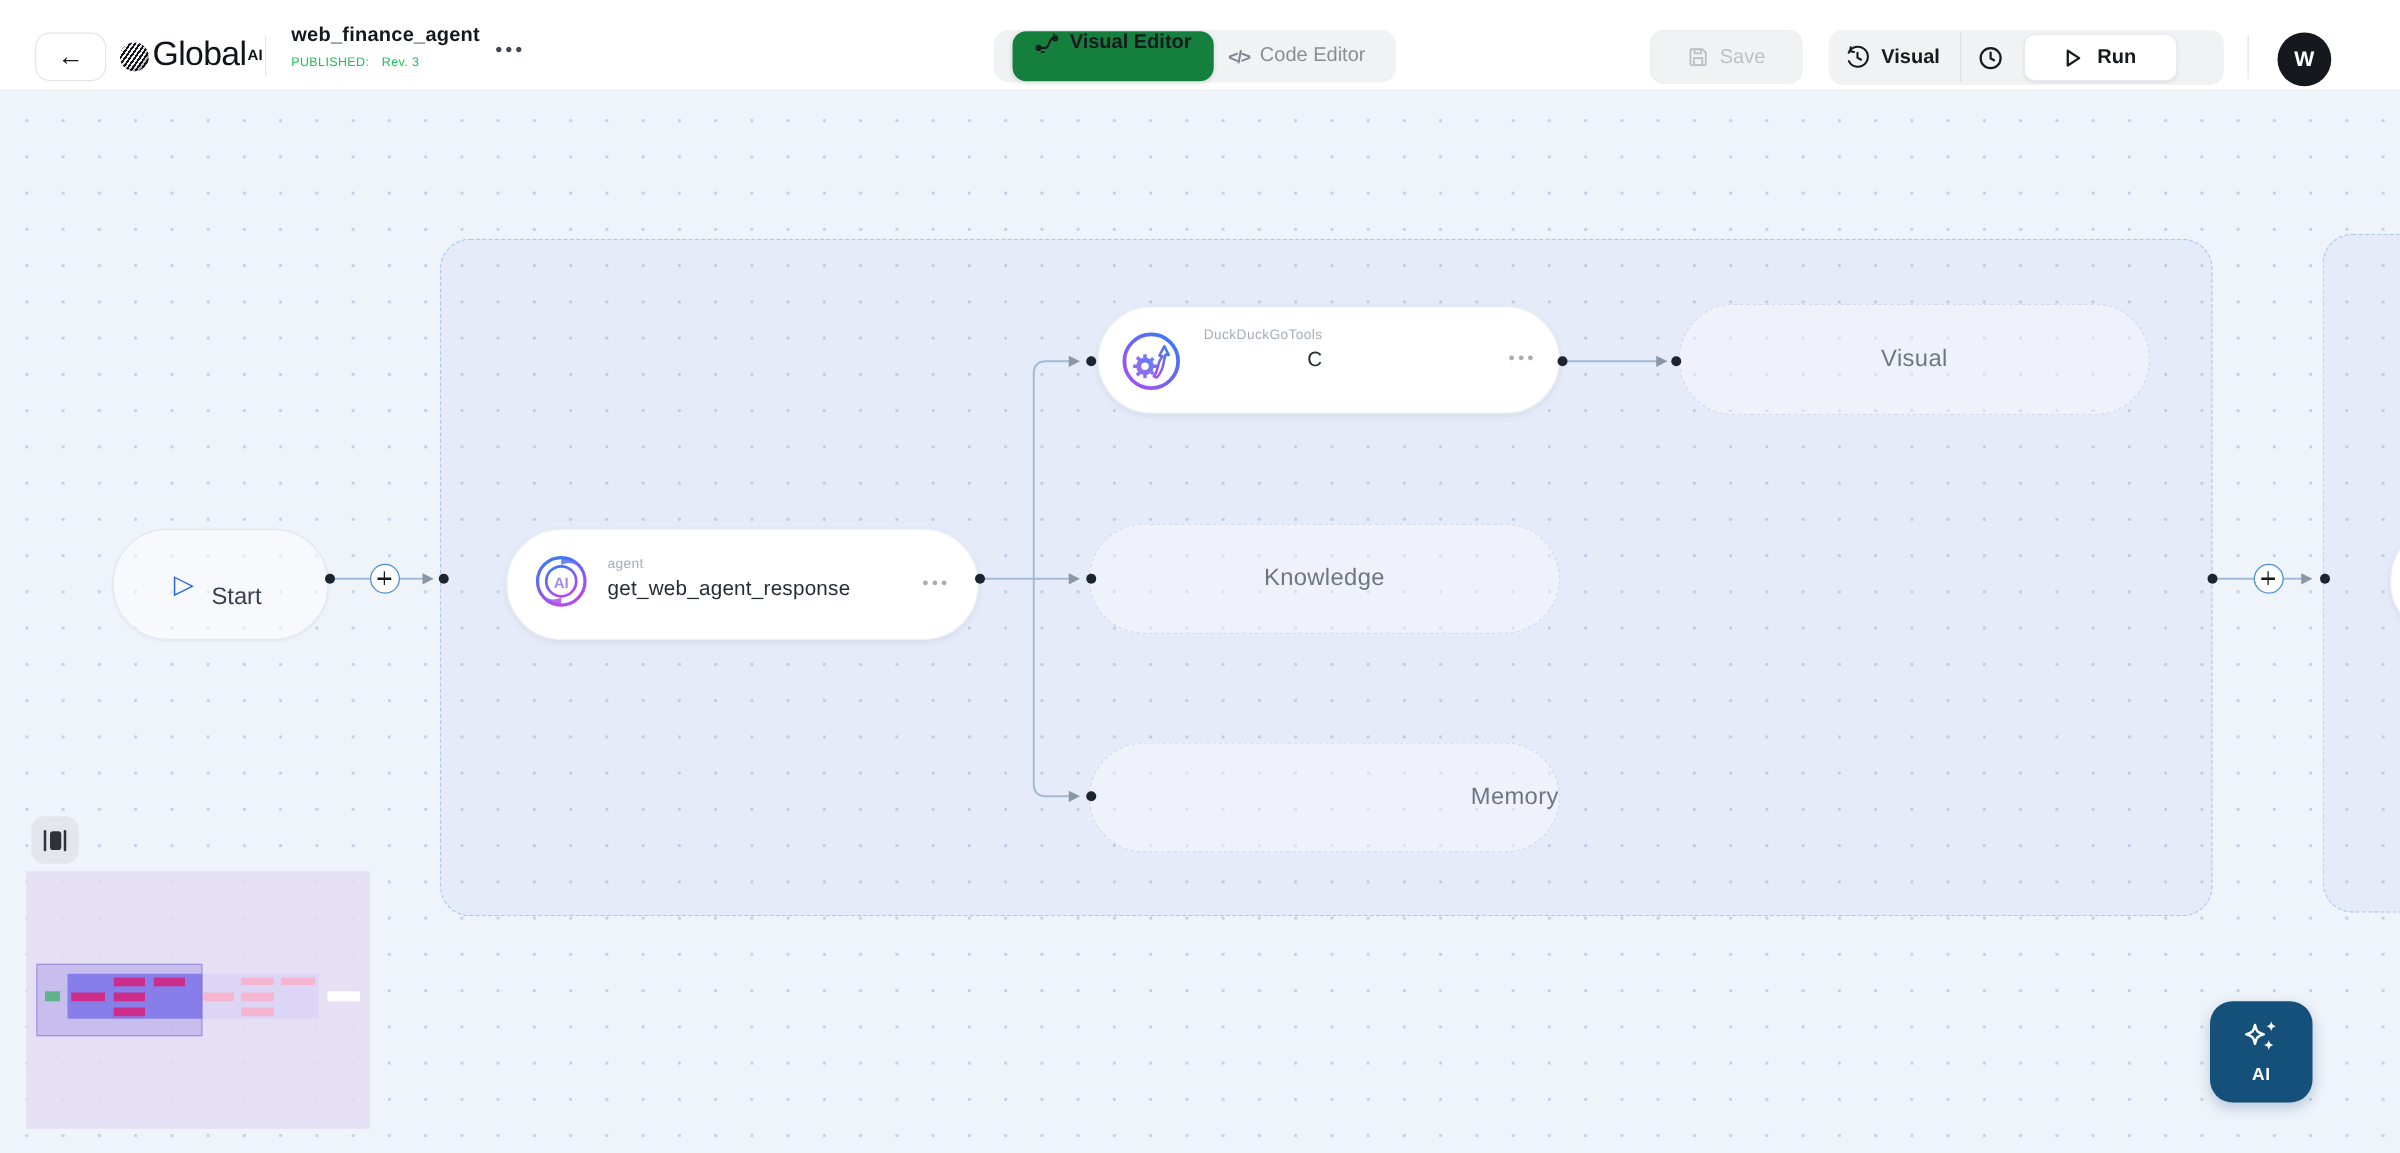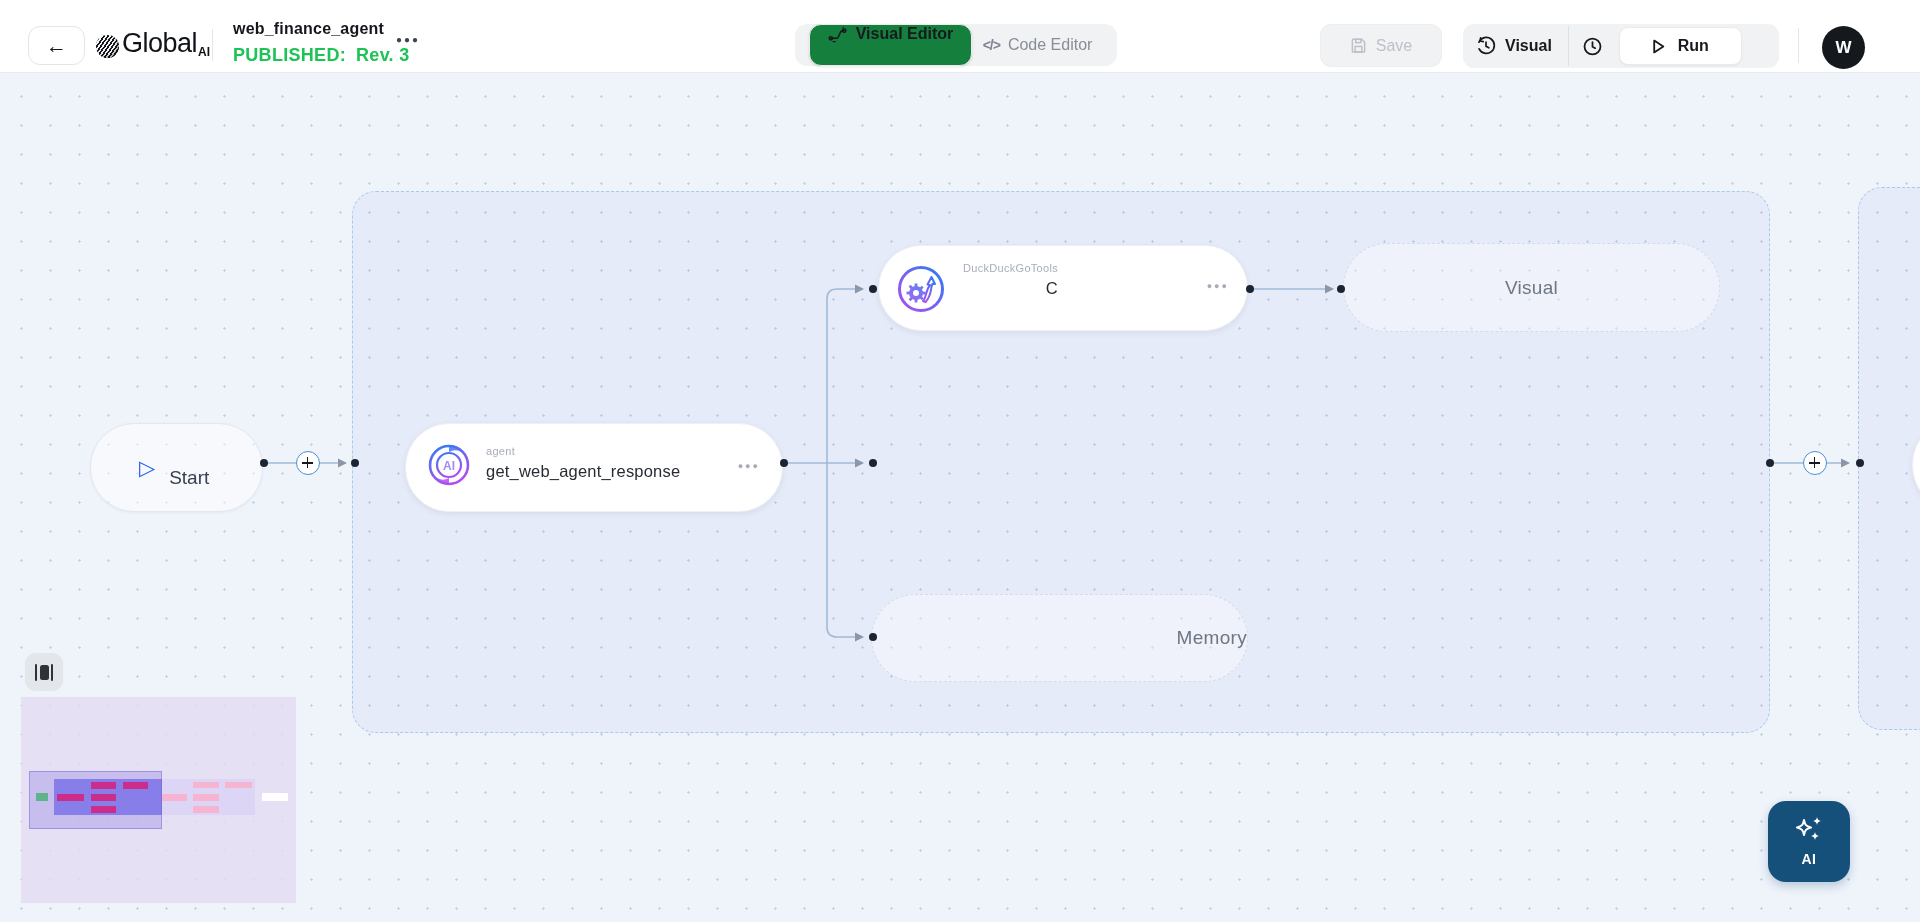--- a/index.html
+++ b/index.html
@@ -5,30 +5,30 @@
   * { margin:0; padding:0; box-sizing:border-box; }
   html,body { width:1920px; height:922px; overflow:hidden; font-family:"Liberation Sans", sans-serif; }
   body { position:relative; background:#eff3fa; }
 
   
   .header { position:absolute; left:0; top:0; width:1920px; height:73px; background:#ffffff;
             border-bottom:1px solid #e8eaee; z-index:50; }
   .back-btn { position:absolute; left:28px; top:26px; width:57px; height:39px; background:#fff;
               border:1px solid #e3e5ea; border-radius:12px; display:flex; align-items:center; justify-content:center;
               font-size:21px; color:#16191d; cursor:pointer; }
-  .logo { position:absolute; left:96px; top:28px; display:flex; align-items:flex-end; }
+  .logo { position:absolute; left:96px; top:28px; display:flex; align-items:center; }
   .logo-sphere { width:23px; height:23px; border-radius:50%; margin-top:5px;
                  background:repeating-linear-gradient(125deg,#15181c 0 1.6px,#f4f4f4 1.6px 3.2px);
                  box-shadow:inset -2px -2px 3px rgba(0,0,0,.35); }
   .logo-word { font-size:27px; font-weight:500; color:#101318; letter-spacing:-0.5px; margin-left:3px; line-height:30px; }
   .logo-sup { font-size:12px; font-weight:600; color:#101318; margin-left:1px; line-height:12px; padding-top:2px; }
   .logo-divider { position:absolute; left:212px; top:29px; width:1px; height:32px; background:#e3e5ea; }
   .title-block { position:absolute; left:233px; top:20px; }
   .flow-title { font-size:16px; font-weight:600; color:#14171c; letter-spacing:0.2px; }
-  .flow-status { margin-top:7px; font-size:18px; font-weight:700; letter-spacing:0.3px; color:#1dc355; }
+  .flow-status { margin-top:7px; font-size:10px; font-weight:400; letter-spacing:0.3px; color:#1dc355; }
   .flow-status .rev { margin-left:10px; }
   .title-menu { position:absolute; left:396px; top:34px; color:#3f4650; font-size:10px; letter-spacing:2px;
                 cursor:pointer; }
 
   .segmented { position:absolute; left:795px; top:24px; width:322px; height:42px; background:#f1f2f4;
                border-radius:12px; }
   .seg-active { position:absolute; left:0; top:0; width:163px; height:42px; background:#15803d; border-radius:12px;
                 border:1px solid #e9ebef; box-shadow:0 1px 3px rgba(16,24,40,.10); display:flex; align-items:flex-start;
                 justify-content:center; gap:9px; cursor:pointer;margin-left:14px; }
   .seg-active .seg-label { font-size:16px; font-weight:600; color:#16191d; }
@@ -241,20 +241,23 @@
       <div class="node-texts" style="left:84px; top:16px;">
         <div class="node-type">DuckDuckGoTools</div>
         <div class="node-name">C</div>
       </div>
       <div class="node-menu" style="right:18px; top:35px;">●●●</div>
     </div>
   </div>
 
   <div class="node node-ghost" style="left:1343px; top:170px; width:377px; height:89px;">
     <span class="ph-label">Visual</span>
+  </div>
+  <div class="node node-ghost" style="left:871px; top:346px; width:377px; height:88px;">
+    <span class="ph-label">Knowledge</span>
   </div>
   <div class="node node-ghost" style="left:871px; top:521px; width:377px; height:88px;justify-content:flex-end;">
     <span class="ph-label">Memory</span>
   </div>
 
   <div class="node node-card" style="left:1912px; top:347px; width:120px; height:90px;"></div>
 </div>
 
 <svg class="edge-svg">
   <g stroke="#9fbbd8" stroke-width="1.6" fill="none">

